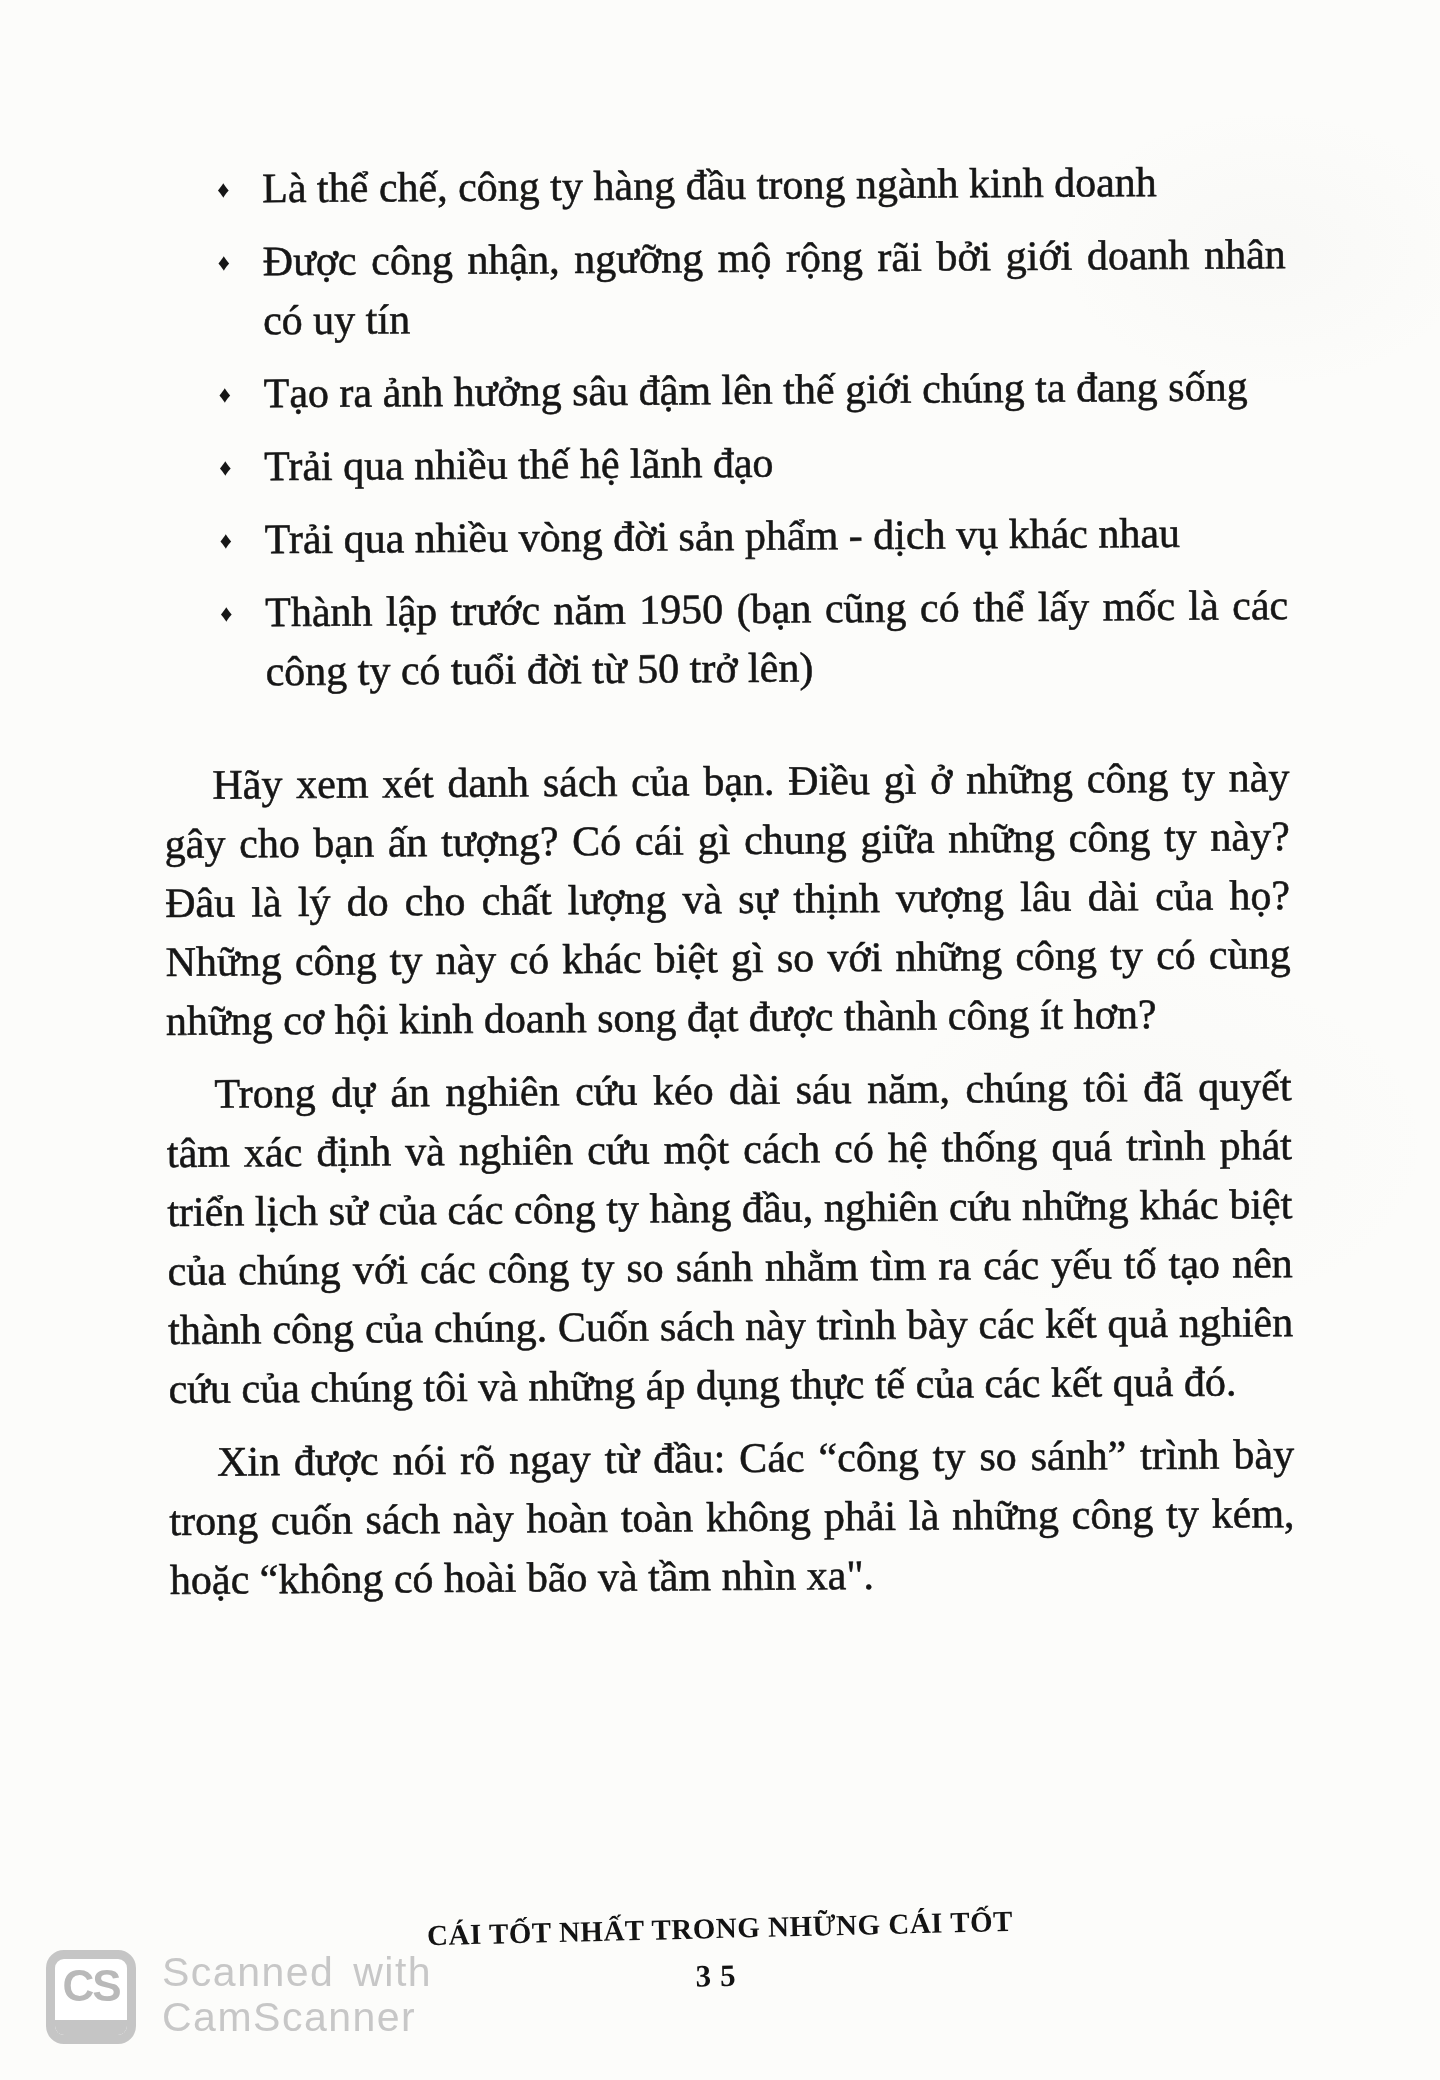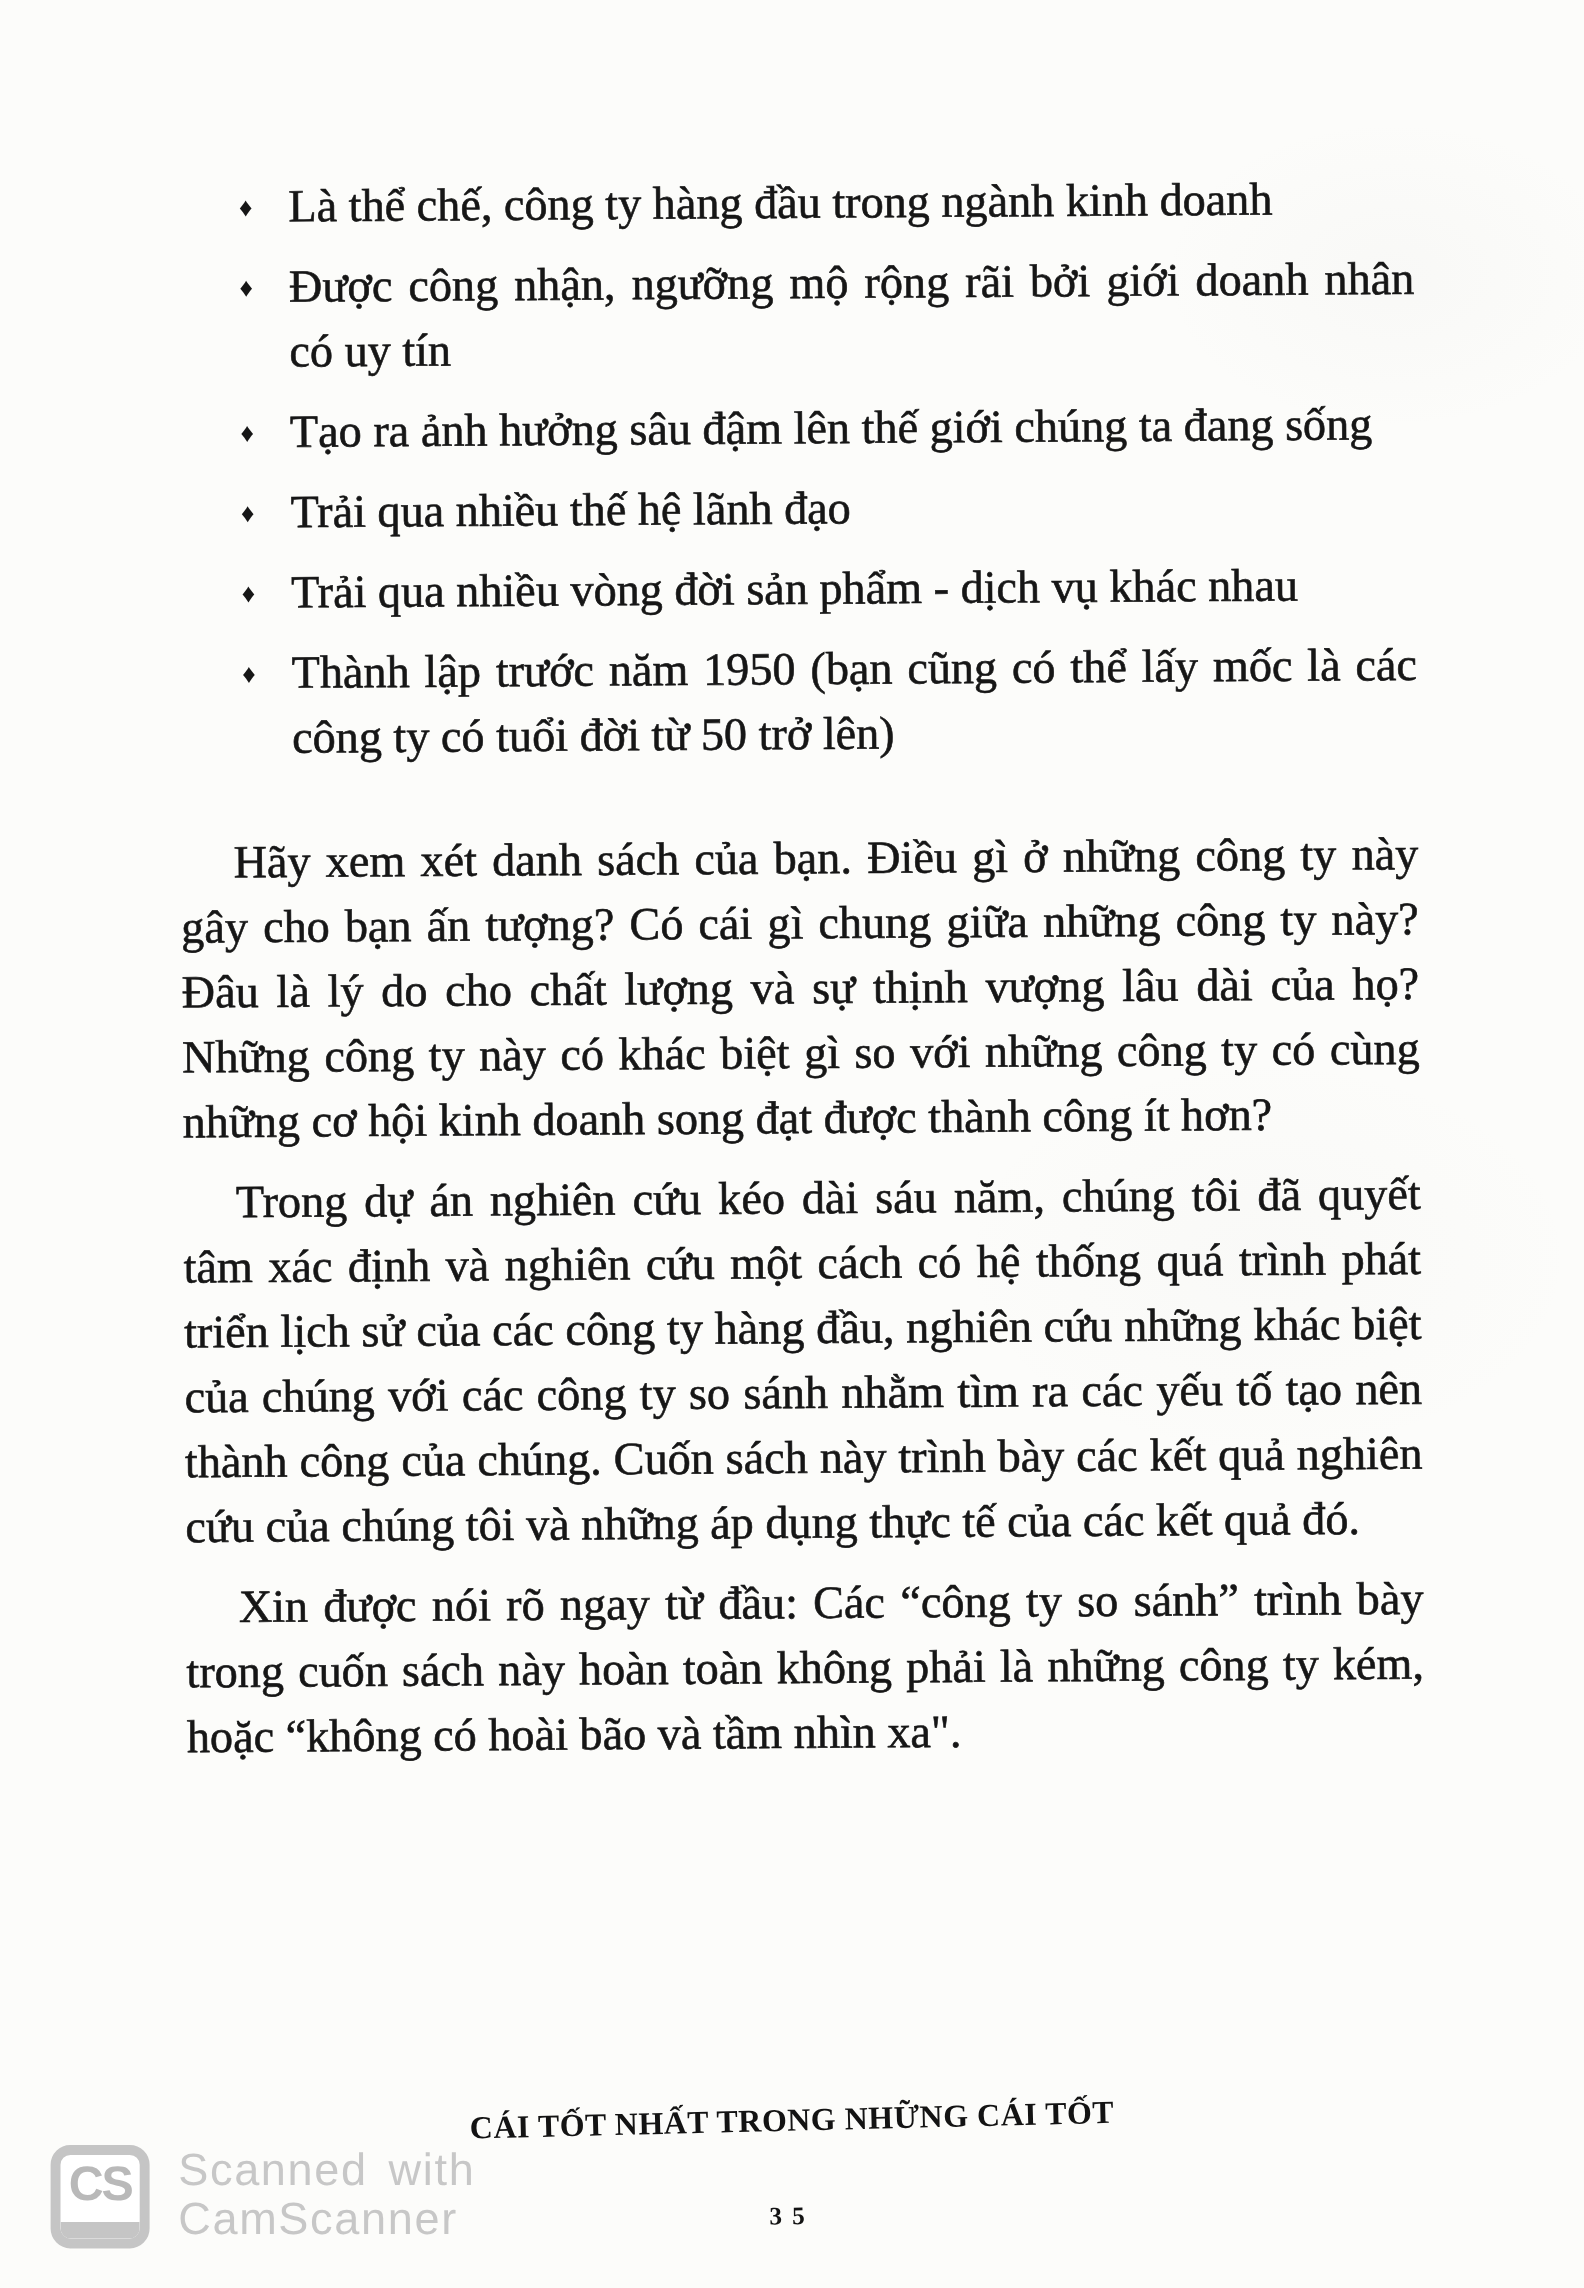--- a/index.html
+++ b/index.html
@@ -48,25 +48,24 @@
     font-size:29px;
     font-weight:bold;
     letter-spacing:0.5px;
     white-space:nowrap;
     color:#131313;
   }
   .page-number{
     position:absolute;
     left:50%;top:1958px;
     transform:translateX(-50%) rotate(-1deg);
-    font-size:23px;
+    font-size:31px;
     font-weight:bold;
     letter-spacing:9px;
     color:#131313;
-    margin-top:44px;
   }
   .watermark{
     position:absolute;
     left:46px;top:1950px;
     display:flex;
     align-items:flex-start;
     font-family:"Liberation Sans","DejaVu Sans",sans-serif;
     color:#c5c5c5;
   }
   .cs-logo{

